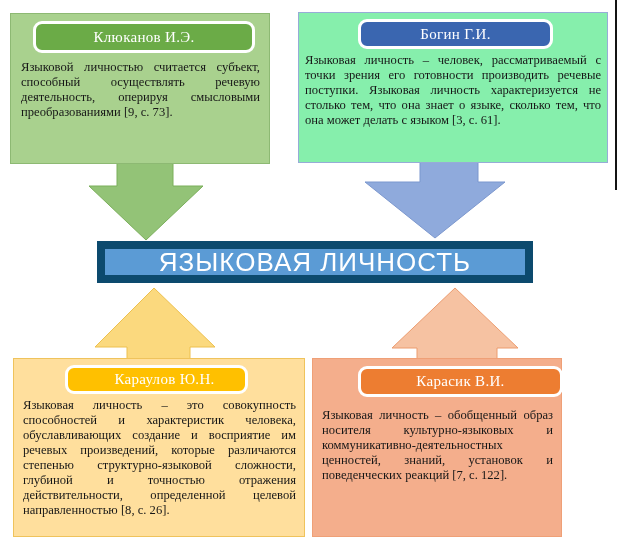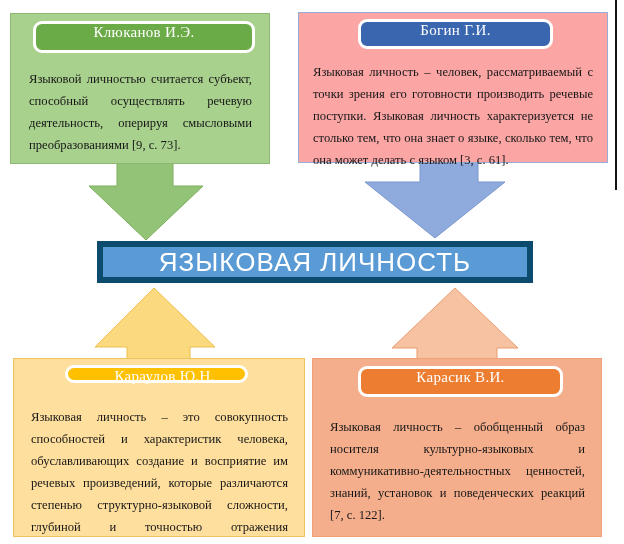--- a/index.html
+++ b/index.html
@@ -4,47 +4,47 @@
 <style>
   html,body{margin:0;padding:0;background:#ffffff;}
   .canvas{
     position:relative;width:624px;height:544px;background:#ffffff;overflow:hidden;
     font-family:"Liberation Serif", serif;
   }
   .arrow-layer{position:absolute;left:0;top:0;width:624px;height:544px;z-index:0;pointer-events:none;}
   .box{position:absolute;box-sizing:border-box;z-index:1;}
   .box .hdr{
     position:absolute;box-sizing:border-box;border:3px solid #ffffff;border-radius:9px;
-    display:flex;justify-content:center;
+    display:flex;align-items:center;justify-content:center;
     color:#ffffff;font-size:15px;letter-spacing:.3px;
   }
   .box .txt{
-    position:absolute;left:0;right:0;margin:8px;color:#171717;
-    font-size:12.6px;line-height:22px;text-align:justify;text-align-last:left;
+    position:absolute;left:0;right:0;margin:0;color:#171717;
+    font-size:12.6px;line-height:15px;text-align:justify;text-align-last:left;
   }
   
   .tl{left:10px;top:13px;width:260px;height:151px;background:#A9D18E;border:1px solid #8DB973;}
   .tl .hdr{left:22px;top:7px;width:222px;height:32px;background:#6BAB47;}
   .tl .txt{top:46px;padding:0 9px 0 10px;}
   
-  .tr{left:298px;top:12px;width:310px;height:151px;background:#fca5a5;border:1px solid #97ACD7;}
+  .tr{left:298px;top:12px;width:310px;height:151px;background:#86efac;border:1px solid #97ACD7;}
   .tr .hdr{left:59px;top:6px;width:195px;height:30px;background:#3A66B0;}
   .tr .txt{top:40px;padding:0 6px 0 6px;}
   
   .bl{left:13px;top:358px;width:292px;height:179px;background:#FFDF9D;border:1.5px solid #EFC35C;}
-  .bl .hdr{left:51px;top:6px;width:183px;height:18px;background:#FFC000;padding-left:16px;}
+  .bl .hdr{left:51px;top:6px;width:183px;height:29px;background:#FFC000;padding-left:16px;}
   .bl .txt{top:39px;padding:0 8px 0 9px;}
   
-  .br{left:312px;top:358px;width:290px;height:179px;background:#F4AE8C;border:1px solid #EFA077;}
+  .br{left:312px;top:358px;width:250px;height:179px;background:#F4AE8C;border:1px solid #EFA077;}
   .br .hdr{left:45px;top:7px;width:205px;height:31px;background:#ED7D31;}
   .br .txt{top:49px;padding:0 8px 0 9px;}
   
   .center-box{
     position:absolute;left:97px;top:241px;width:436px;height:42px;box-sizing:border-box;
-    background:#5B9BD5;border:6px solid #0c4a6e;z-index:1;
+    background:#5B9BD5;border:8px solid #0c4a6e;z-index:1;
     display:flex;align-items:center;justify-content:center;
     color:#ffffff;font-family:"Liberation Sans", sans-serif;
     font-size:26px;letter-spacing:1px;
   }
   
   .edge-line{position:absolute;left:615px;top:0;width:1.5px;height:190px;background:#141414;z-index:2;}
 </style>
 </head>
 <body>
 

